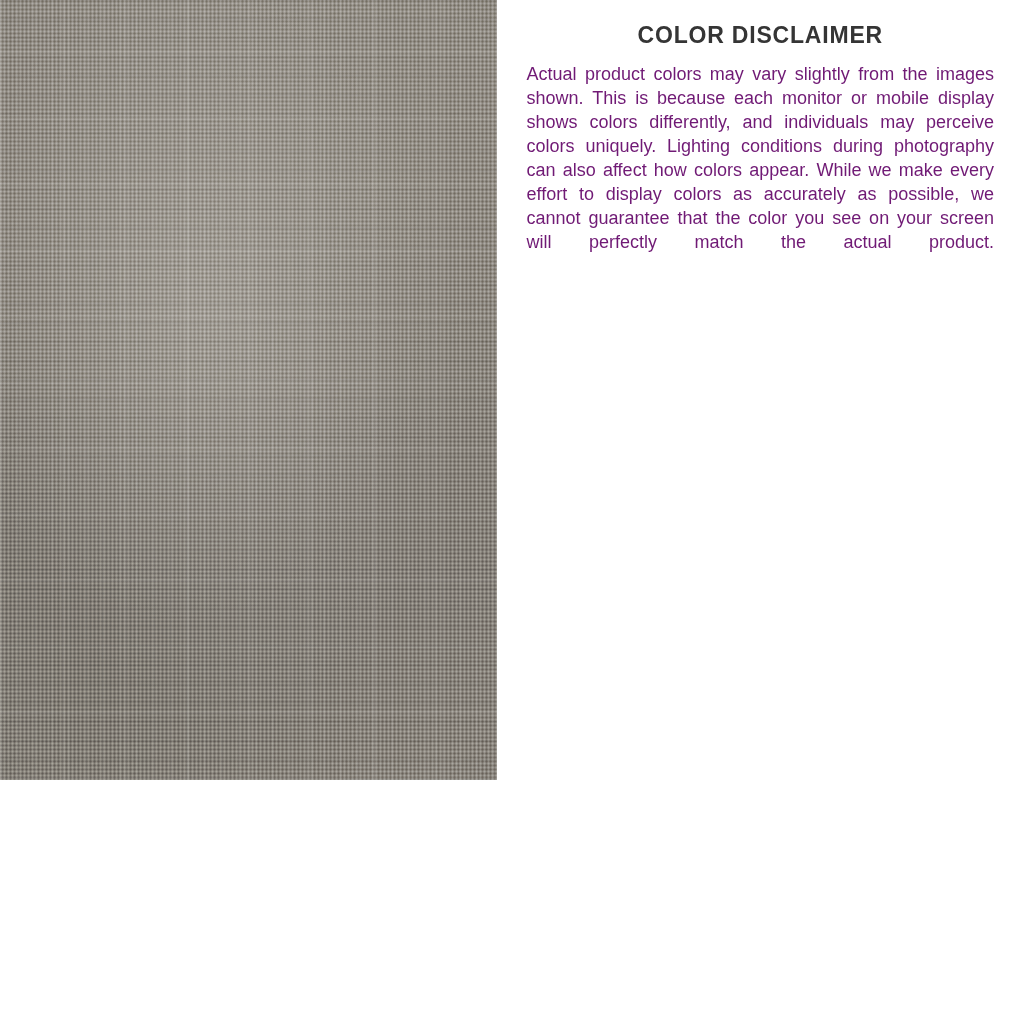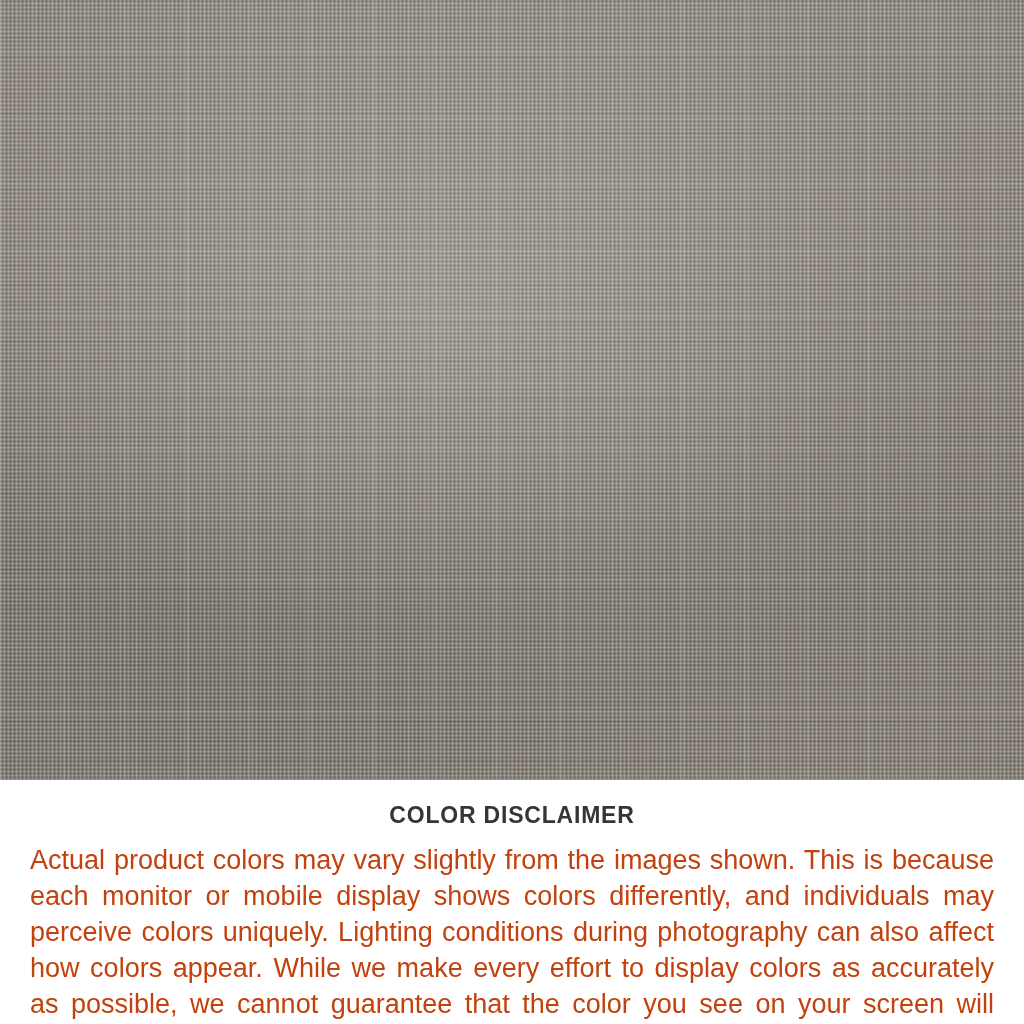--- a/index.html
+++ b/index.html
@@ -12,21 +12,21 @@
     height: 1024px;
     font-family: "Liberation Sans", sans-serif;
     overflow: hidden;
   }
   .page {
     position: relative;
     width: 1024px;
     height: 1024px;
     background: #ffffff;
     display: flex;
-    flex-direction: column;
+    flex-direction: row;
   }
 
   
   .swatch {
     position: relative;
     width: 1024px;
     height: 780px;
     overflow: hidden;
     background-color: #8d8880;
   }
@@ -104,25 +104,25 @@
   }
   .disclaimer-title {
     text-align: center;
     font-size: 23px;
     font-weight: bold;
     letter-spacing: 0.8px;
     color: #353535;
     margin-bottom: 14px;
   }
   .disclaimer-body {
-    font-size: 27px;
+    font-size: 18px;
     line-height: 1.33;
     text-align: justify;
     text-align-last: justify;
-    color: #c2410c;
+    color: #701a75;
     word-spacing: 0.2px;
   }
 </style>
 </head>
 <body>
 
 <div class="page">
 
   <div class="swatch">
     <div class="base"></div>

